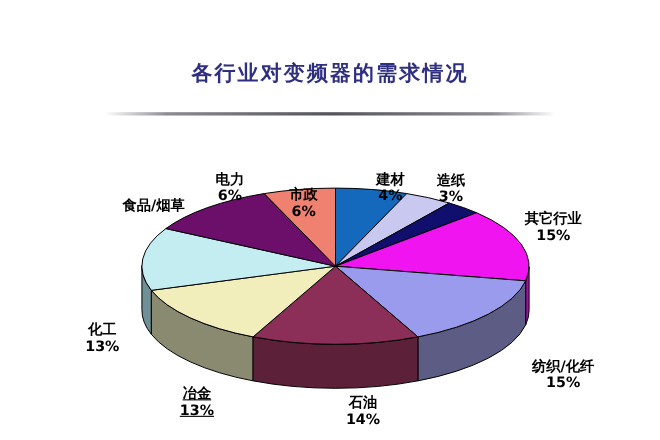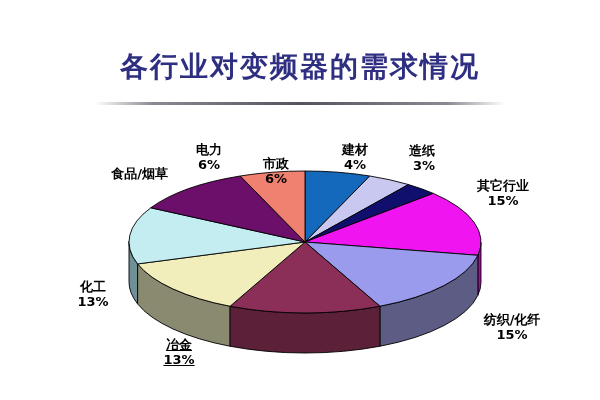--- a/index.html
+++ b/index.html
@@ -25,21 +25,21 @@
   .title-wrap {
     position: absolute;
     left: 0;
     top: 52px;
     width: 600px;
     text-align: center;
   }
   .chart-title {
     display: inline-block;
     font-family: "DejaVu Sans", "Liberation Sans", sans-serif;
-    font-size: 28px;
+    font-size: 19px;
     font-weight: bold;
     letter-spacing: 2px;
     color: #2f2f82;
     line-height: 30px;
     white-space: nowrap;
   }
   .title-rule {
     position: absolute;
     left: 95px;
     top: 102px;
@@ -68,20 +68,21 @@
   
   .slice-label {
     position: absolute;
     font-family: "DejaVu Sans", "Liberation Sans", sans-serif;
     font-size: 13px;
     font-weight: bold;
     color: #000000;
     text-align: center;
     line-height: 15px;
     white-space: nowrap;
+    margin-top: 14px;
   }
   .slice-label .lbl-name { display: block; }
   .slice-label .lbl-pct  { display: block; }
 </style>
 </head>
 <body>
 
 <div id="slide">
 
   <div class="title-wrap">
@@ -131,35 +132,39 @@
   <div class="slice-label" style="left:246px; top:156px; width:60px;">
     <span class="lbl-name">市政</span>
     <span class="lbl-pct">6%</span>
   </div>
 
   <div class="slice-label" style="left:330px; top:142px; width:50px;">
     <span class="lbl-name">建材</span>
     <span class="lbl-pct">4%</span>
   </div>
 
-  <div class="slice-label" style="left:385px; top:143px; width:50px;text-align:right;">
+  <div class="slice-label" style="left:385px; top:143px; width:50px;">
     <span class="lbl-name">造纸</span>
     <span class="lbl-pct">3%</span>
   </div>
 
   <div class="slice-label" style="left:462px; top:178px; width:82px;">
     <span class="lbl-name">其它行业</span>
     <span class="lbl-pct">15%</span>
   </div>
 
   <div class="slice-label" style="left:466px; top:312px; width:92px;">
     <span class="lbl-name">纺织/化纤</span>
     <span class="lbl-pct">15%</span>
   </div>
 
+  <div class="slice-label" style="left:303px; top:345px; width:54px;">
+    <span class="lbl-name">石油</span>
+    <span class="lbl-pct">14%</span>
+  </div>
 
   <div class="slice-label" style="left:152px; top:337px; width:54px;text-decoration:underline;">
     <span class="lbl-name">冶金</span>
     <span class="lbl-pct">13%</span>
   </div>
 
   <div class="slice-label" style="left:66px; top:279px; width:54px;">
     <span class="lbl-name">化工</span>
     <span class="lbl-pct">13%</span>
   </div>

